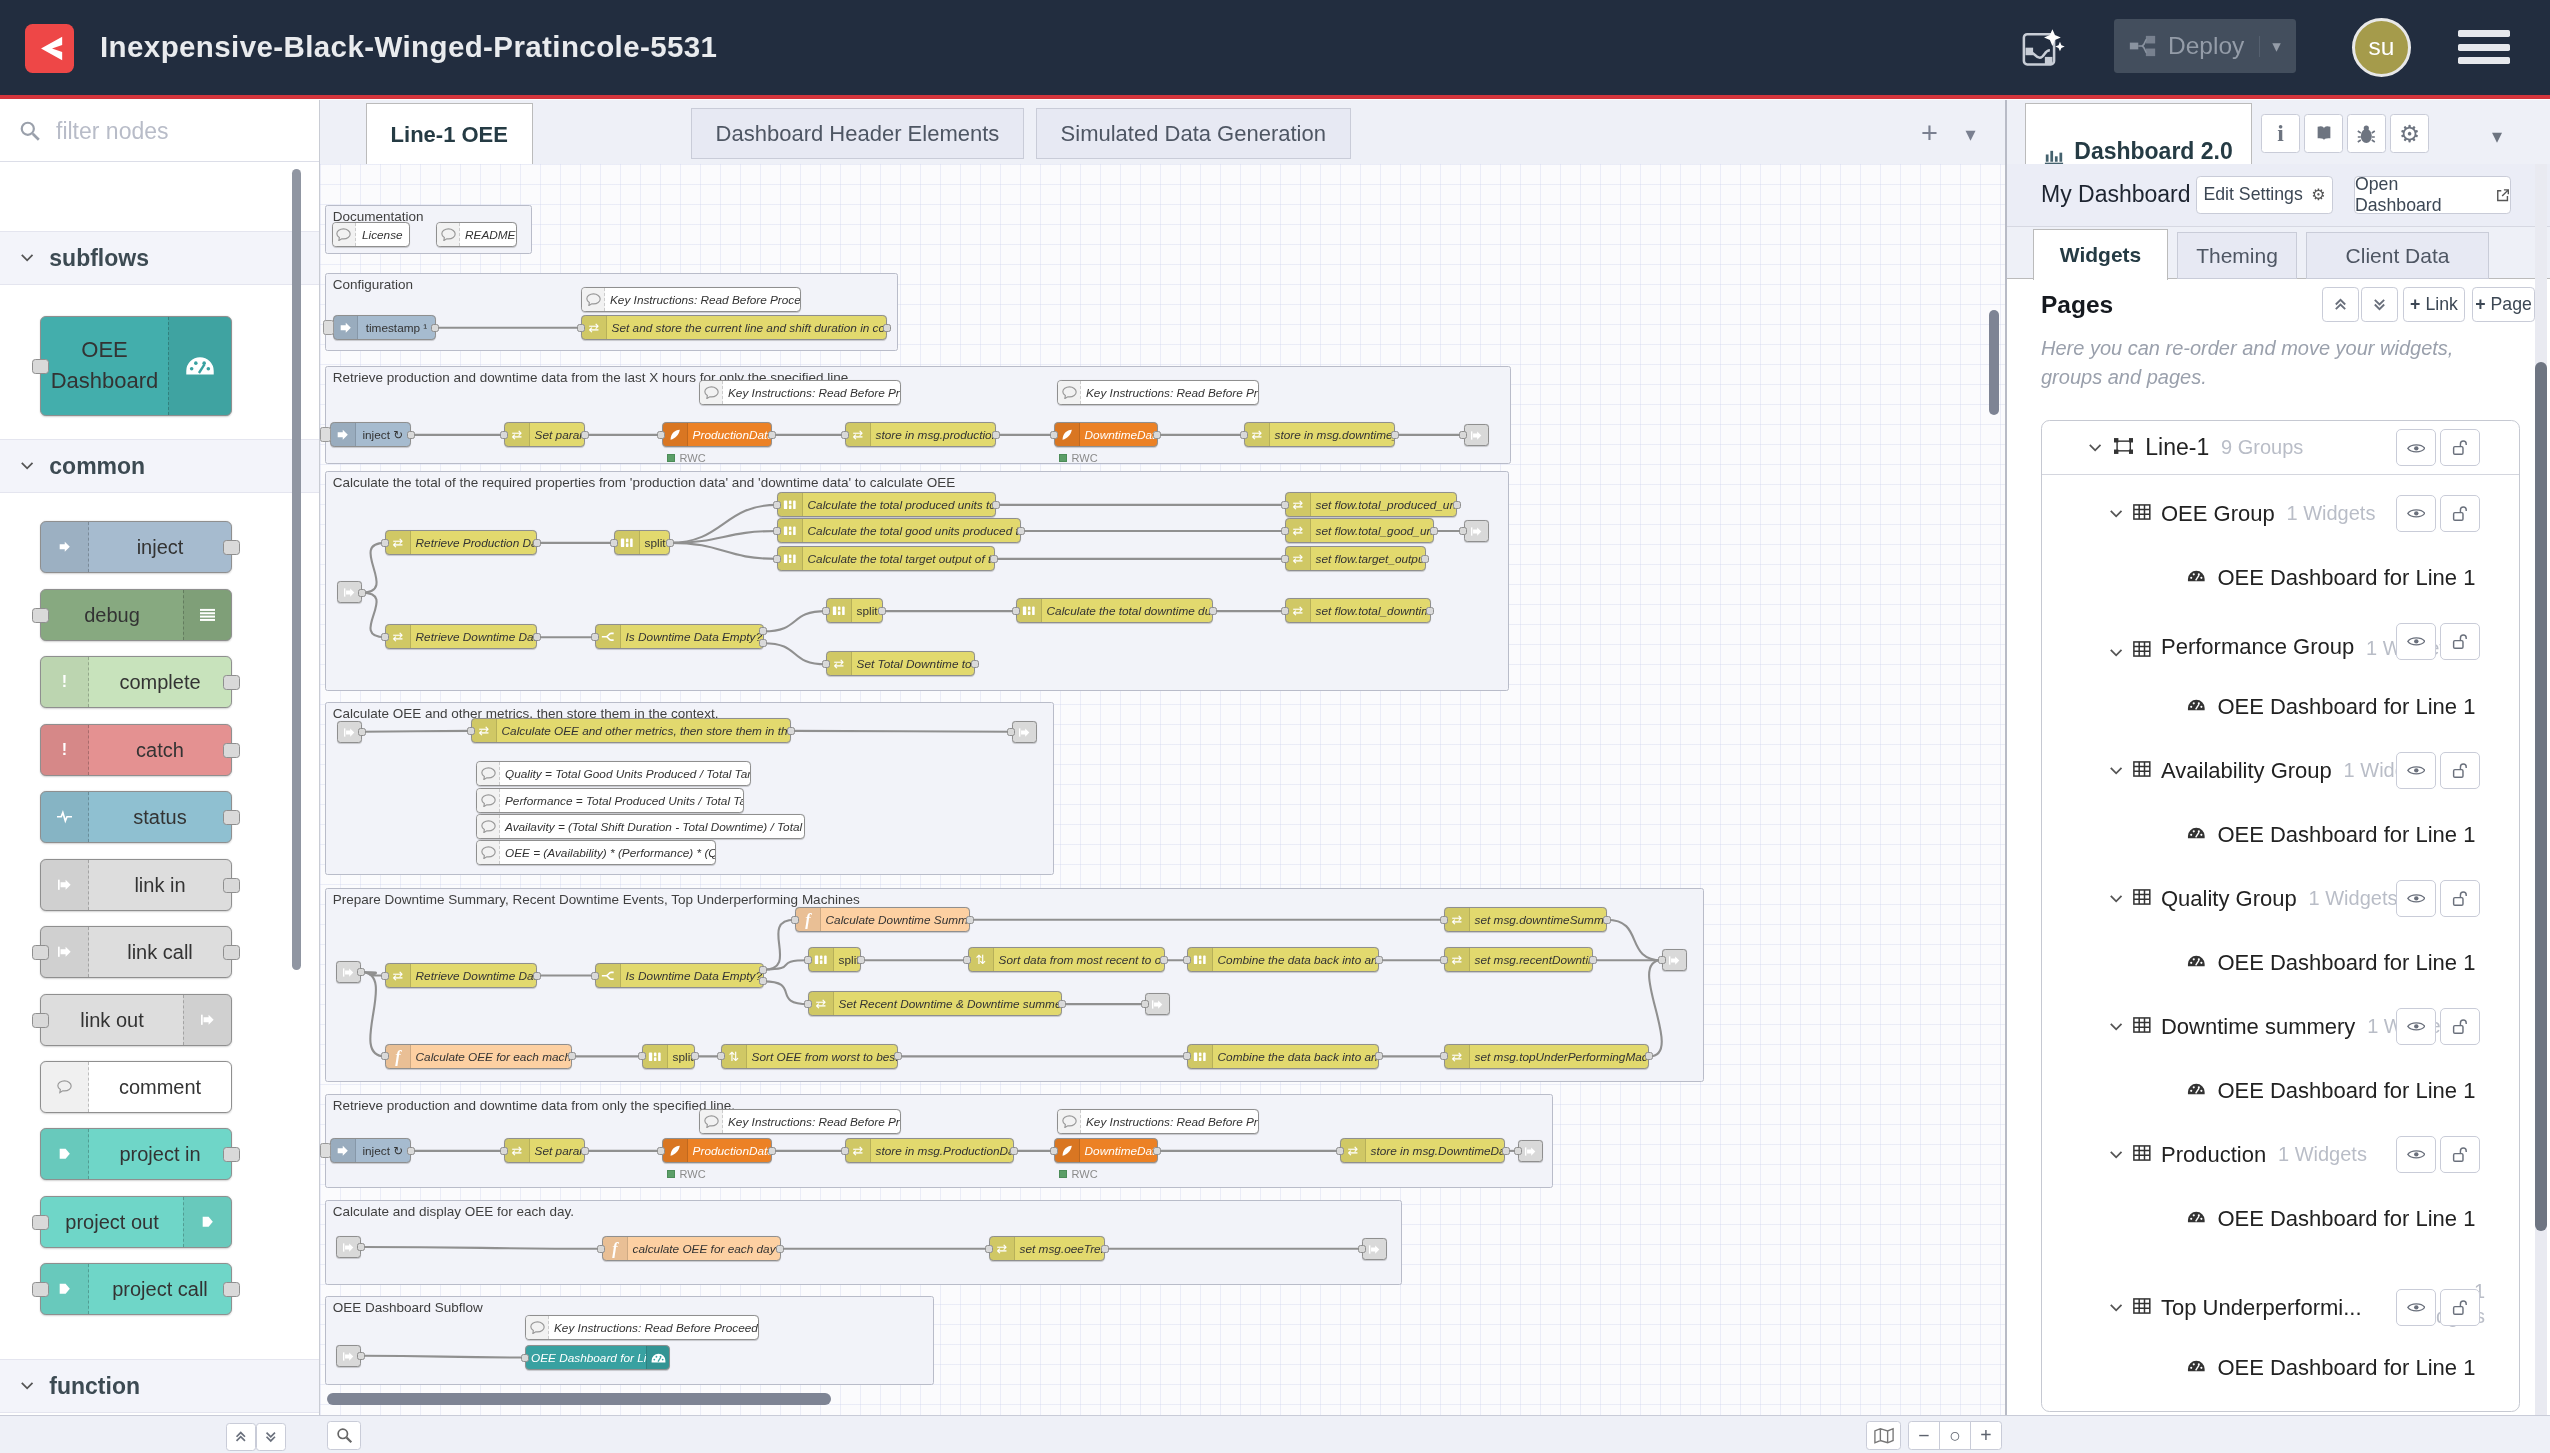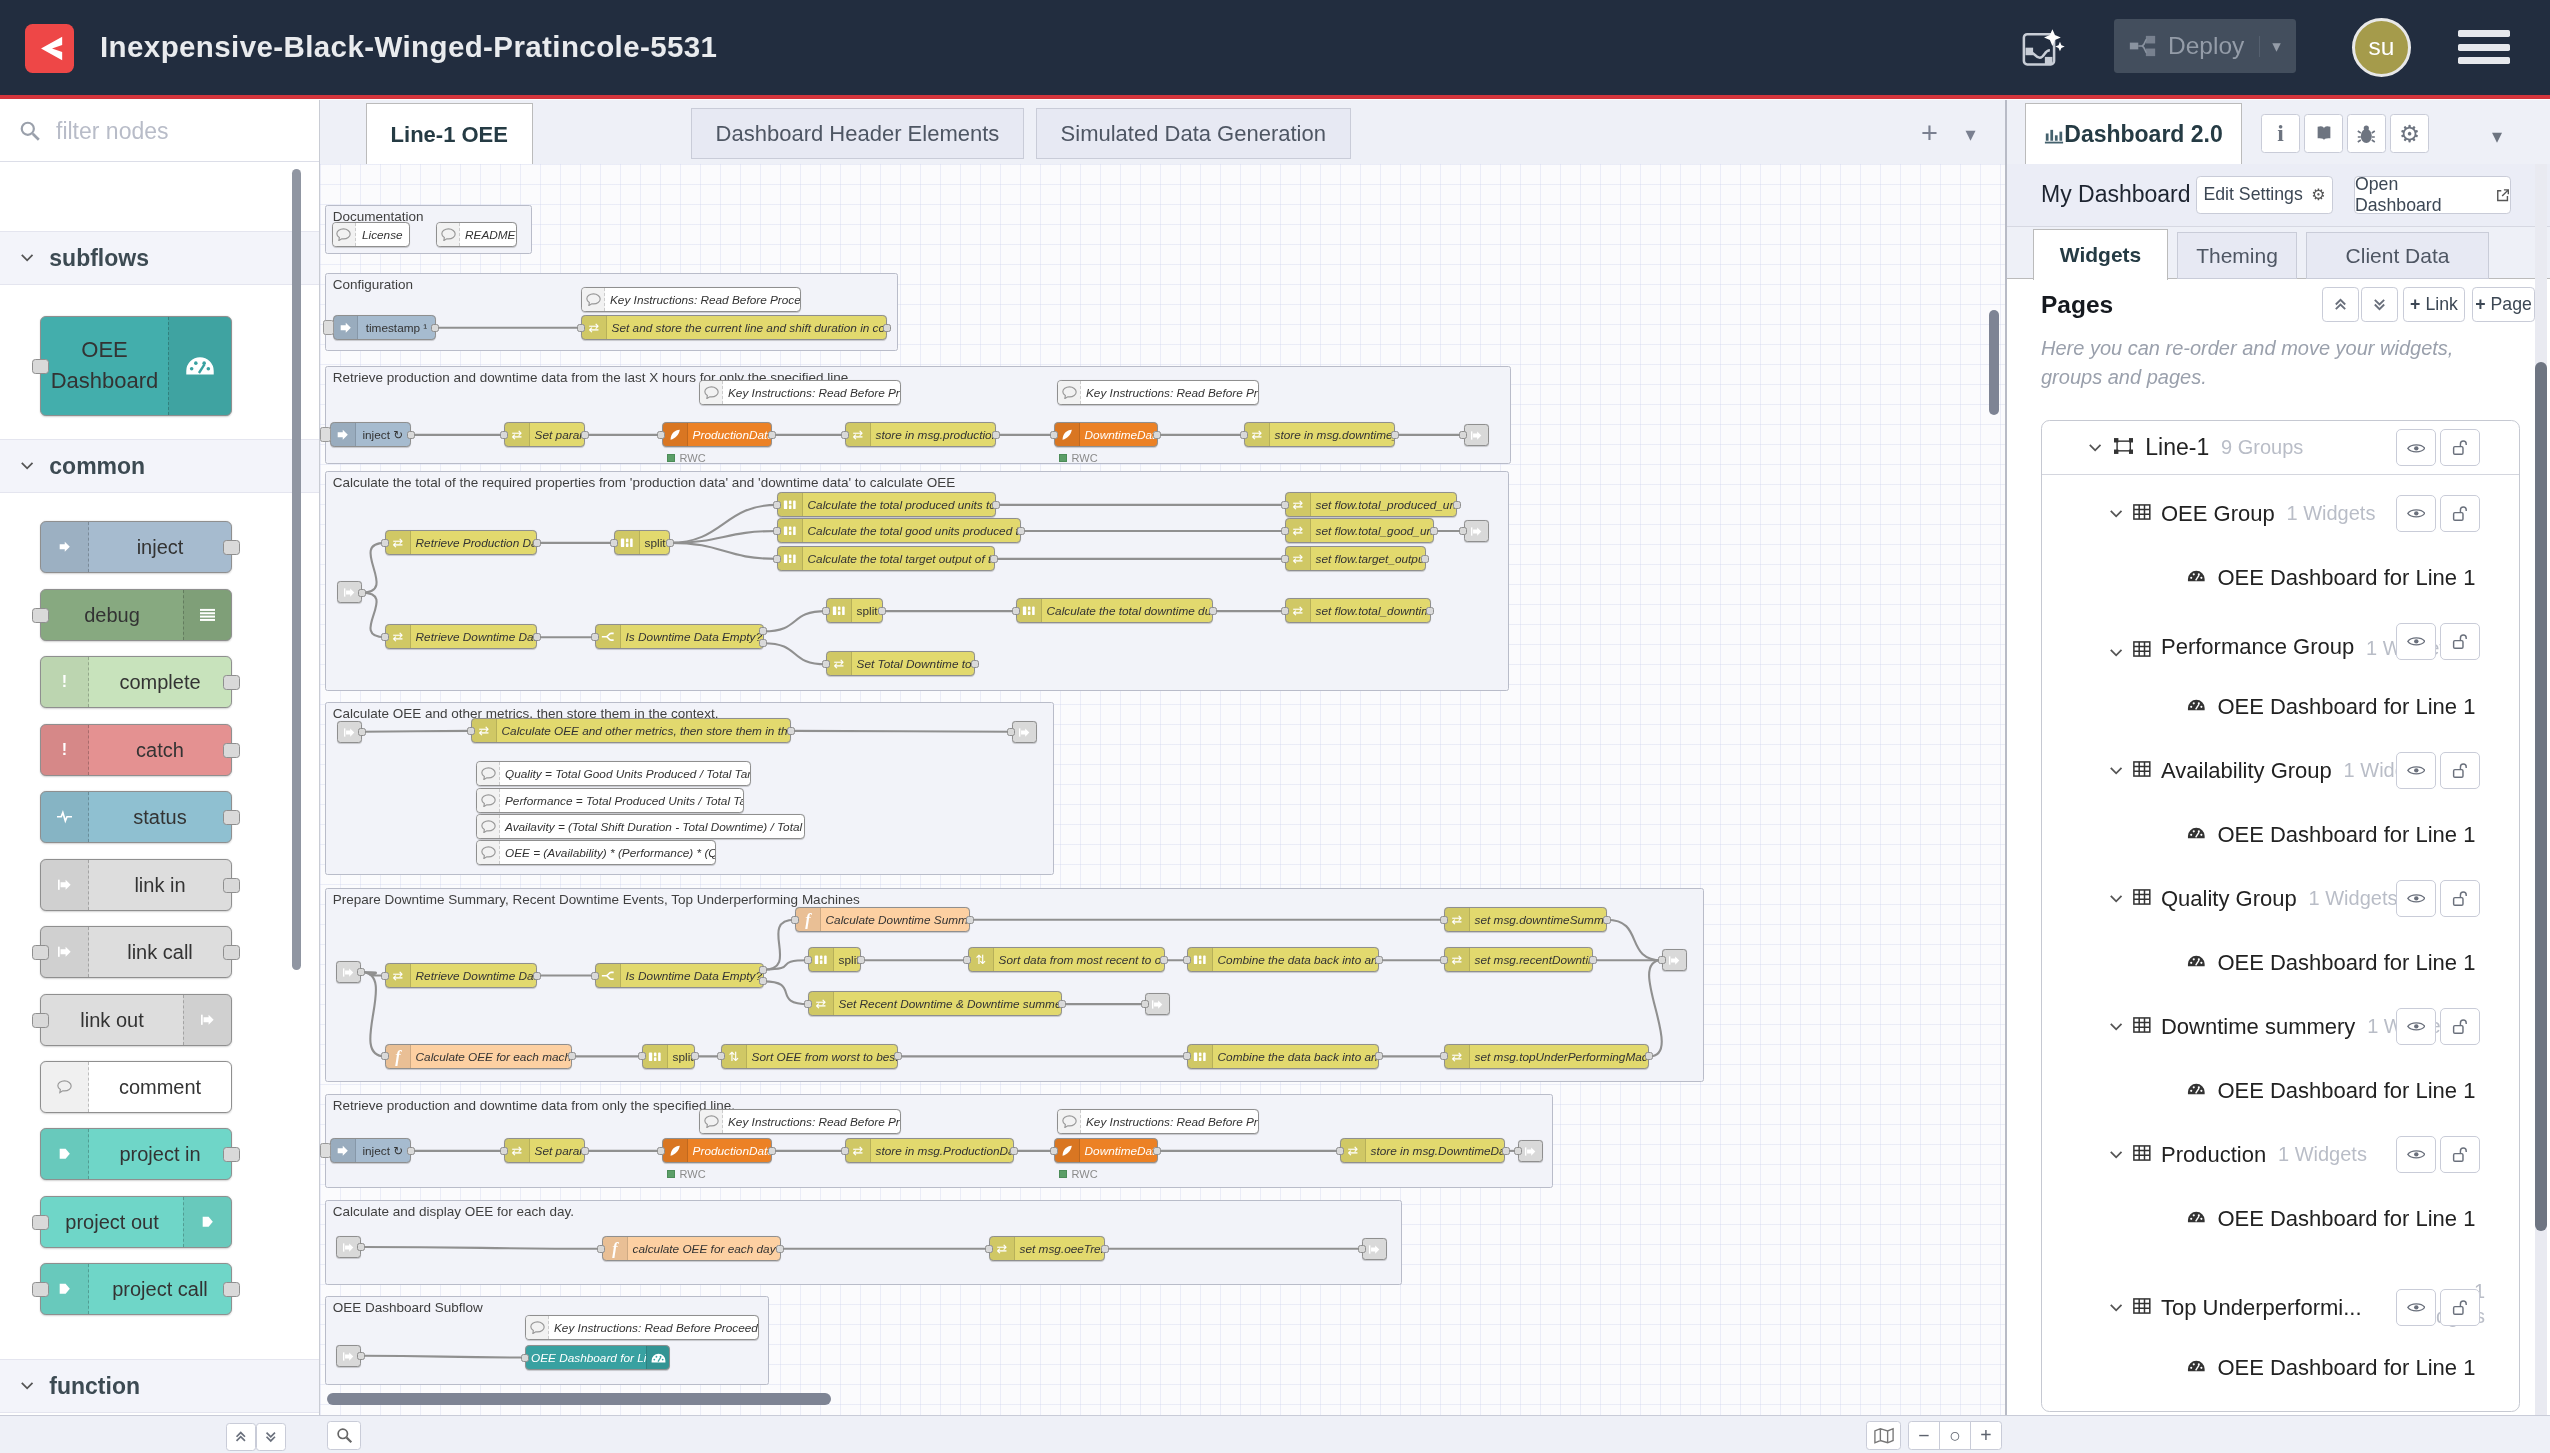--- a/index.html
+++ b/index.html
@@ -63,22 +63,22 @@
         display:flex;align-items:center;justify-content:center;color:#fff;font-size:12.7px;box-shadow:0 0.8px 0.8px rgba(0,0,0,.18)}
   .port{position:absolute;width:8.4px;height:7.6px;background:#d9d9d9;border:0.8px solid #8f8f8f;border-radius:2.5px;box-sizing:border-box}
   .inj-btn{position:absolute;width:11px;height:15px;background:#ddd;border:0.8px solid #999;border-radius:2.5px;box-sizing:border-box}
   .nstatus{position:absolute;display:flex;align-items:center;gap:4.2px;font-size:11px;color:#8a8a8a}
   .nstatus .sq{width:8.4px;height:8.4px;background:#5b9e67;border:0.8px solid #4c8c58;box-sizing:border-box}
   .scroll-thumb{position:absolute;background:#7e8494;border-radius:5.9px}
   
   #panel-divider{position:absolute;left:2005px;top:100px;width:1.7px;height:1316px;background:#b8bbc6}
   #panelbar{position:absolute;left:2007px;top:100px;width:543px;height:65px;background:#eef0f7;border-bottom:0.8px solid #c3c6d2;box-sizing:border-box}
   #panel{position:absolute;left:2007px;top:164px;width:543px;height:1251px;background:#fff;overflow:hidden}
-  #panel-tab{position:absolute;left:17.7px;top:3.4px;height:62px;background:#fff;border:0.8px solid #bbb;border-bottom:none;display:flex;align-items:center;
-      gap:0;padding:0 18.6px;font-size:23px;font-weight:bold;color:#253b44;box-sizing:border-box}
+  #panel-tab{position:absolute;left:17.7px;top:3.4px;height:62px;background:#fff;border:0.8px solid #bbb;border-bottom:none;display:flex;align-items:flex-end;
+      gap:10px;padding:0 18.6px;font-size:23px;font-weight:bold;color:#253b44;box-sizing:border-box}
   .ptool{position:absolute;top:14.3px;width:39px;height:39px;background:#fff;border:0.8px solid #c9ccd8;border-radius:3.4px;display:flex;align-items:center;justify-content:center;color:#6d7480;box-sizing:border-box}
   #dash-strip{position:absolute;left:0;top:0;width:543px;height:63px;background:#ebedf6;border-bottom:0.8px solid #d6d8e2;box-sizing:border-box}
   #dash-name{position:absolute;left:34px;top:17px;font-size:23px;color:#1d2430}
   .dash-btn{position:absolute;top:11.8px;height:38px;background:#fff;border:0.8px solid #c9ccd8;border-radius:4.2px;display:flex;align-items:center;
       justify-content:center;gap:8.4px;font-size:17.7px;color:#3c4754;box-sizing:border-box}
   #ltab-strip{position:absolute;left:0;top:63px;width:543px;height:52px;background:#eef0f7;border-bottom:0.8px solid #bbb;box-sizing:border-box}
   .ltab{position:absolute;display:flex;align-items:center;justify-content:center;font-size:21px;box-sizing:border-box}
   .ltab.active{left:26px;top:1.7px;width:135px;height:51px;background:#fff;border:0.8px solid #bbb;border-bottom:none;font-weight:bold;color:#253b44}
   .ltab.i1{left:170px;top:5px;width:120px;height:47px}
   .ltab.i2{left:299px;top:5px;width:183px;height:47px}
@@ -328,21 +328,21 @@
     </div>
     <div class="group" style="left: 5px; top: 724px; width: 1379px; height: 194px;">
       <span class="glbl">Prepare Downtime Summary, Recent Downtime Events, Top Underperforming Machines</span>
     </div>
     <div class="group" style="left: 5px; top: 1036px; width: 1077px; height: 85px;">
       <span class="glbl">Calculate and display OEE for each day.</span>
     </div>
     <div class="group" style="left: 5px; top: 930px; width: 1228px; height: 94px;">
       <span class="glbl">Retrieve production and downtime data from only the specified line.</span>
     </div>
-    <div class="group" style="left: 5px; top: 1132px; width: 444px; height: 89px;">
+    <div class="group" style="left: 5px; top: 1132px; width: 609px; height: 89px;">
       <span class="glbl">OEE Dashboard Subflow</span>
     </div>
     <svg id="wires" width="1685" height="1251" viewBox="0 0 1998 1483">
       <path d="M137 194 C223.5 194 223.5 194 310 194" fill="none" stroke="#909090" stroke-width="2.5"></path>
       <path d="M108 321 C163 321 163 321 218 321" fill="none" stroke="#909090" stroke-width="2.5"></path>
       <path d="M314 321 C359.5 321 359.5 321 405 321" fill="none" stroke="#909090" stroke-width="2.5"></path>
       <path d="M536 321 C581 321 578 321 623 321" fill="none" stroke="#909090" stroke-width="2.5"></path>
       <path d="M802 321 C847 321 825 321 870 321" fill="none" stroke="#909090" stroke-width="2.5"></path>
       <path d="M993 321 C1044.5 321 1044.5 321 1096 321" fill="none" stroke="#909090" stroke-width="2.5"></path>
       <path d="M1275 321 C1320 321 1311 321 1356 321" fill="none" stroke="#909090" stroke-width="2.5"></path>

